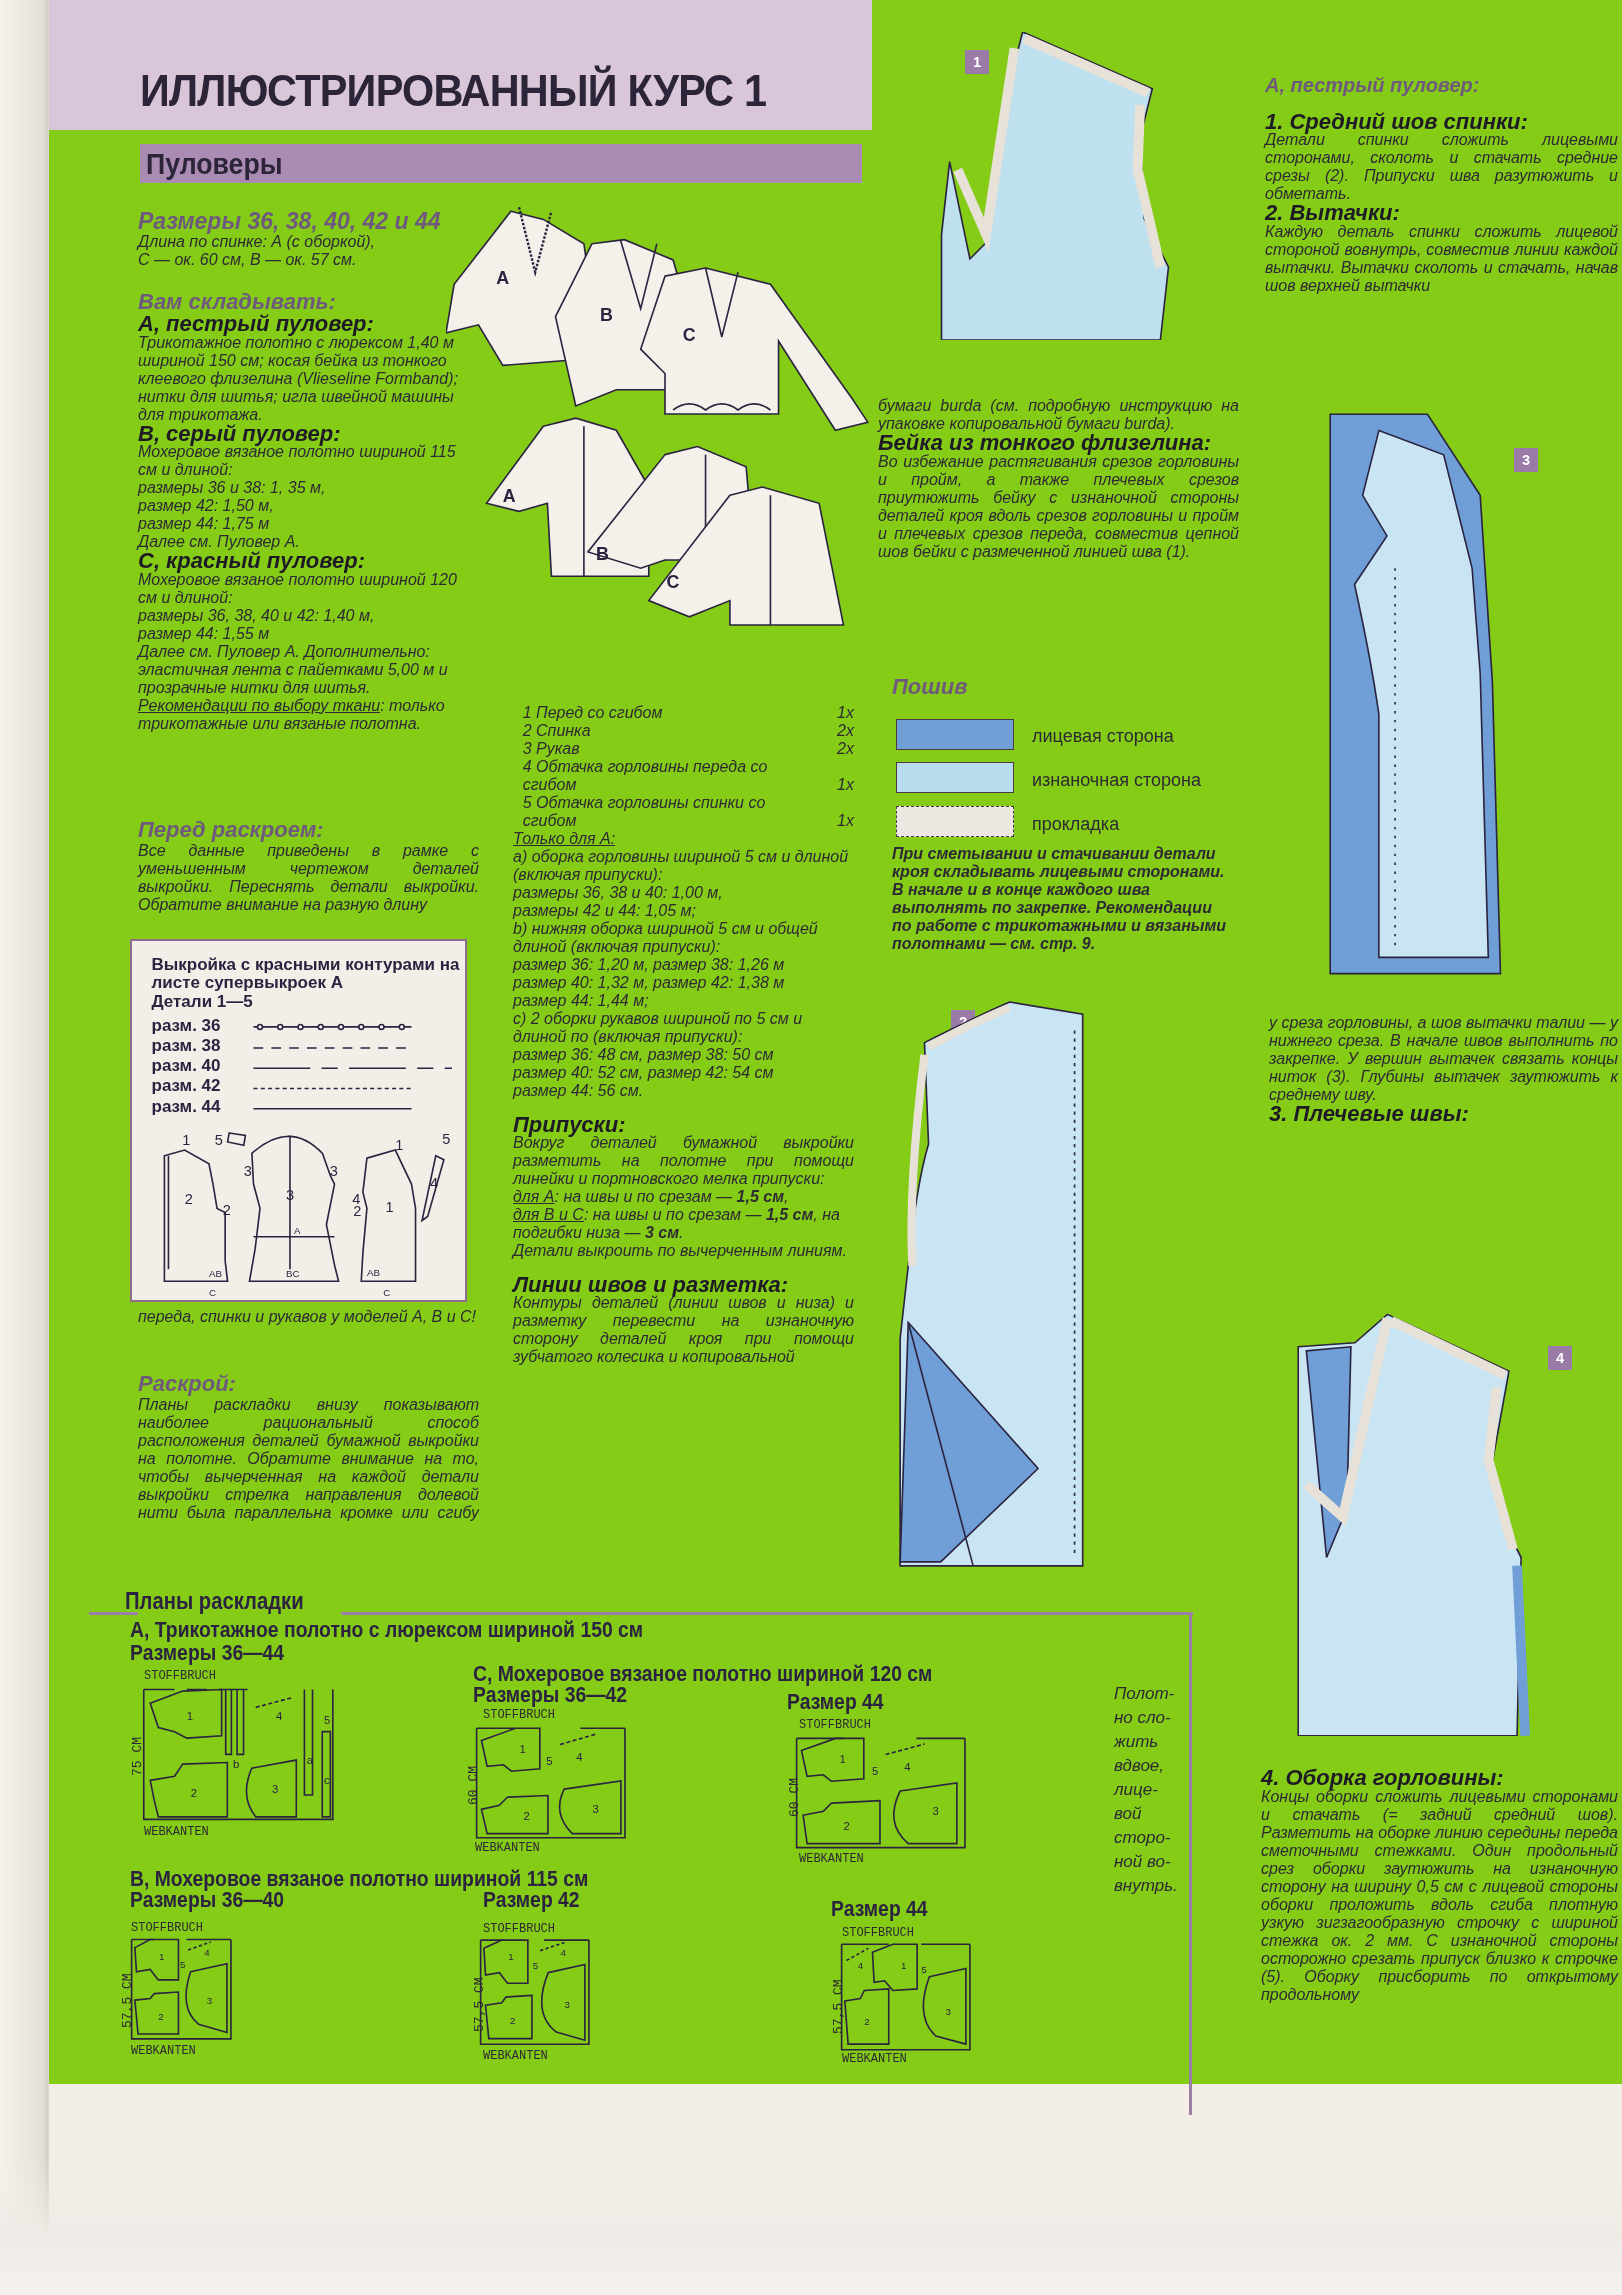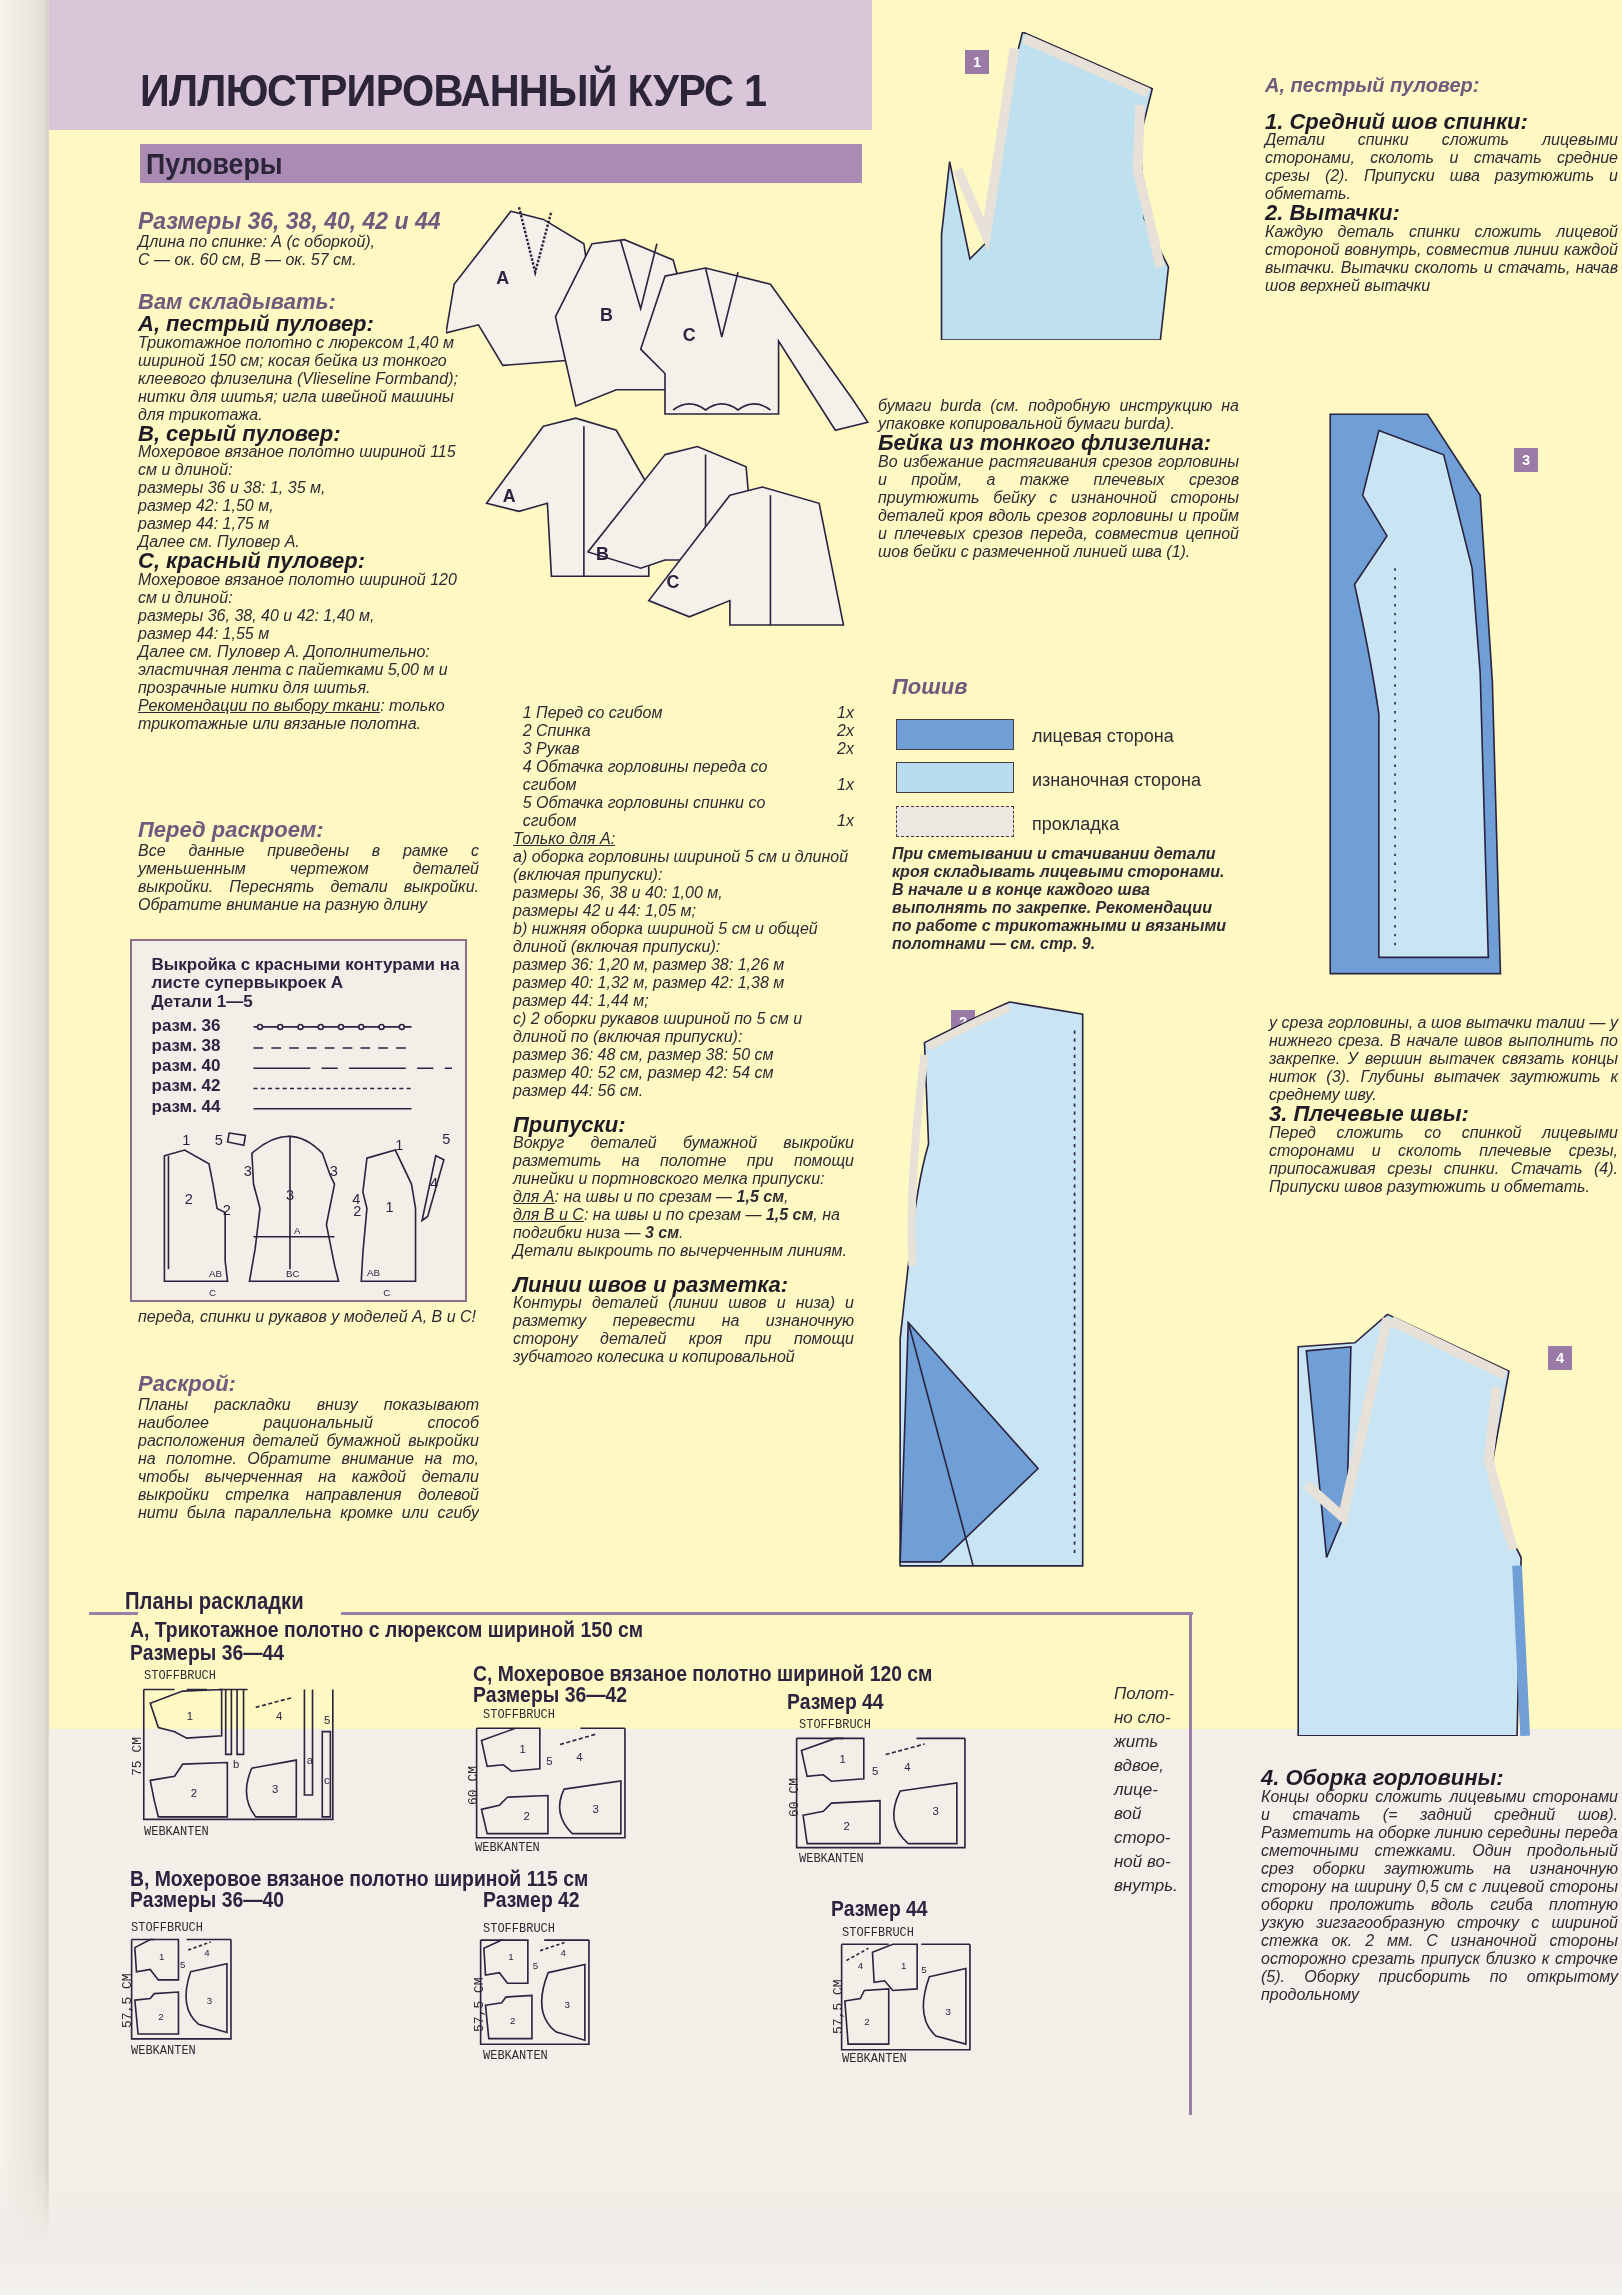--- a/index.html
+++ b/index.html
@@ -1,18 +1,18 @@
 <!DOCTYPE html>
 <html style="font-size:13px"><head>
 <meta charset="utf-8">
 <style>
   * { box-sizing: border-box; margin: 0; padding: 0; }
   html, body { width: 1622px; height: 2295px; background: #f3efe8; overflow: hidden; }
   body { position: relative; font-family: "Liberation Sans", sans-serif; color: #2a2530; }
-  .page { position: absolute; left: 0; top: 0; width: 1622px; height: 1729px; background: #fef9c3; }
+  .page { position: absolute; left: 0; top: 0; width: 1622px; height: 2084px; background: #84cc16; }
   .binding { position: absolute; left: 0; top: 0; width: 49px; height: 2295px;
     background: linear-gradient(90deg, #f6f2ec 0%, #e9e4dc 70%, #ddd8cf 100%); }
   .binding-line { position: absolute; left: 45px; top: 0; width: 3.2px; height: 2295px; background: #d7d1c7; }
   .bottom-fade { position: absolute; left: 0; top: 2158px; width: 1622px; height: 138px;
     background: linear-gradient(180deg, rgba(241,237,230,0) 0%, #efece7 60%, #f3f1ee 100%); }
 
   .title-band { position: absolute; left: 49px; top: 0; width: 823px; height: 130px;
     background: #d9c6d8; }
   .title { position: absolute; left: 140px; top: 65px; font-size: 45px; font-weight: bold;
     color: #2c2438; letter-spacing: -0.8px; font-family: "Liberation Sans", sans-serif; transform: scaleX(0.92); transform-origin: left; }
@@ -271,21 +271,20 @@
     <p style="height:14.6px;"></p>
     <p class="h-dark">1. Средний шов спинки:</p>
     <p>Детали спинки сложить лицевыми сторонами, сколоть и стачать средние срезы (2). Припуски шва разутюжить и обметать.</p>
     <p class="h-dark">2. Вытачки:</p>
     <p>Каждую деталь спинки сложить лицевой стороной вовнутрь, совместив линии каждой вытачки. Вытачки сколоть и стачать, начав шов верхней вытачки</p>
   </div>
 
   <div class="col just" style="left:1269px; top:1014px; width:349px;">
     <p>у среза горловины, а шов вытачки талии — у нижнего среза. В начале швов выполнить по закрепке. У вершин вытачек связать концы ниток (3). Глубины вытачек заутюжить к среднему шву.</p>
     <p class="h-dark">3. Плечевые швы:</p>
-    <p>Перед сложить со спинкой лицевыми сторонами и сколоть плечевые срезы, припосаживая срезы спинки. Стачать (4). Припуски швов разутюжить и обметать.</p>
   </div>
 
   <div class="step-badge" style="left:1548px; top:1346px;">4</div>
   <svg class="sketch" style="left:1282px; top:1298px;" width="308" height="438" viewBox="0 0 380 540">
     <path d="M20 60 L90 55 L130 20 L280 90 L260 200 L275 280 L295 320 L290 540 L20 540 Z" fill="#c9e5f3" stroke="#2b2340" stroke-width="2"></path>
     <path d="M30 65 L85 60 L80 260 L55 320 Z" fill="#6f9fd6" stroke="#2b2340" stroke-width="2"></path>
     <path d="M130 25 L75 270 L30 230" stroke="#e8e1d8" stroke-width="12" fill="none"></path>
     <path d="M135 28 L275 95" stroke="#e8e1d8" stroke-width="12" fill="none"></path>
     <path d="M265 110 L255 200 L285 310" stroke="#e8e1d8" stroke-width="12" fill="none"></path>
     <path d="M290 330 L300 540" stroke="#6f9fd6" stroke-width="12" fill="none"></path>

